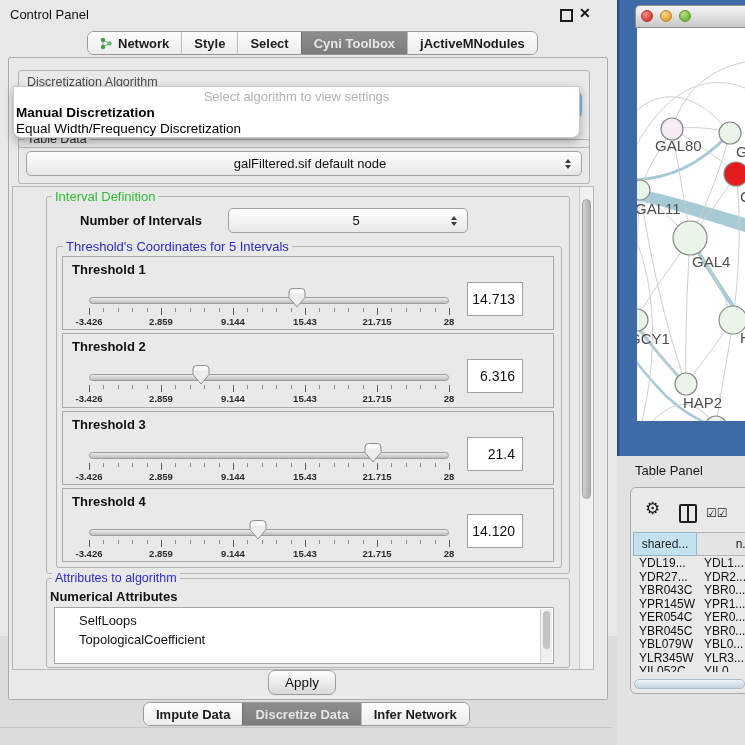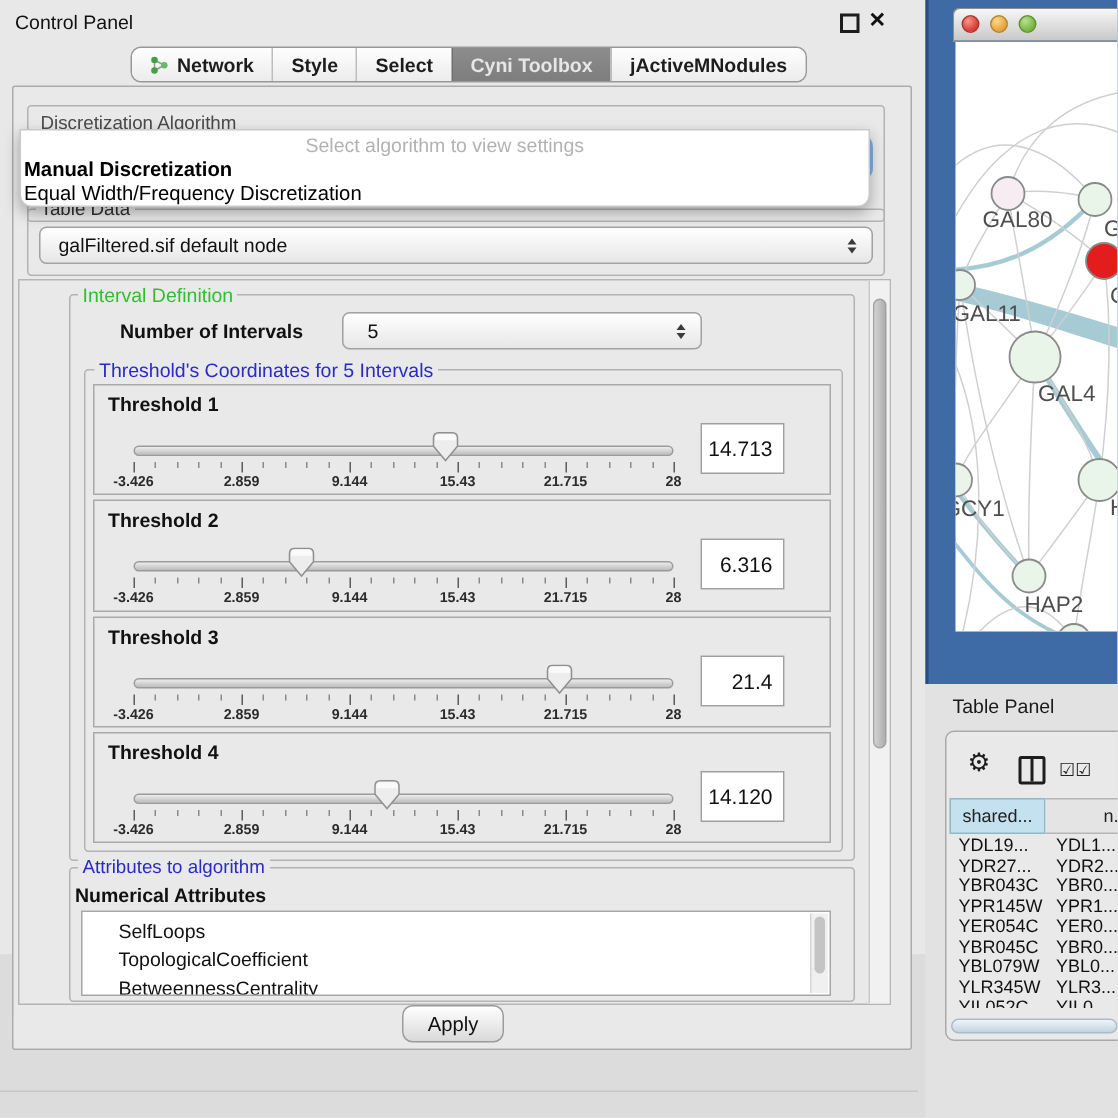--- a/index.html
+++ b/index.html
@@ -36,21 +36,21 @@
 
   #popup{position:absolute;left:13px;top:86px;width:565px;height:50px;background:#fff;
          border:1px solid #c9c9c9;border-radius:0 0 8px 8px;box-shadow:0 4px 10px rgba(0,0,0,.30);z-index:30;}
   .popup-ph{height:16px;text-align:center;color:#b2b2b2;font-size:13px;padding-top:2px;}
   .popup-opt{font-size:13.5px;color:#000;padding:0 2px;height:16px;line-height:16px;white-space:nowrap;}
   .popup-opt.bold{font-weight:bold;}
 
   #td-group{left:18px;top:139px;width:572px;height:45px;}
   #td-label{left:24px;top:132px;}
   .combo{position:absolute;border:1px solid #a2a2a2;border-radius:5px;background:linear-gradient(#ffffff,#e7e7e7);
-         display:flex;align-items:center;font-size:13px;color:#111;box-sizing:border-box;}
+         display:flex;align-items:center;font-size:13px;color:#111;box-sizing:border-box;justify-content:center;}
   #td-combo{left:26px;top:151px;width:556px;height:25px;padding-left:12px;}
   .stepper{position:absolute;right:10px;top:50%;transform:translateY(-50%);display:flex;flex-direction:column;gap:2px;}
   .stepper .up{width:0;height:0;border-left:3.5px solid transparent;border-right:3.5px solid transparent;border-bottom:4.5px solid #3a3a3a;}
   .stepper .down{width:0;height:0;border-left:3.5px solid transparent;border-right:3.5px solid transparent;border-top:4.5px solid #3a3a3a;}
 
   #viewport{position:absolute;left:12px;top:186px;width:582px;height:484px;border:1px solid #b6b6b6;box-sizing:border-box;}
   #vscroll{position:absolute;left:579px;top:187px;width:14px;height:482px;background:#f1f1f1;border-left:1px solid #c9c9c9;box-sizing:border-box;}
   #vthumb{position:absolute;left:2px;top:12px;width:9px;height:300px;border-radius:5px;
           background:linear-gradient(90deg,#d2d2d2,#aeaeae);border:1px solid #a2a2a2;box-sizing:border-box;}
 
@@ -382,25 +382,35 @@
 
     <div class="groupbox" id="attr-group"></div>
     <div class="group-label" id="attr-title">Attributes to algorithm</div>
     <div id="numattr-label">Numerical Attributes</div>
     <div id="attr-list">
       <div id="attr-scroll">
           <div id="attr-thumb"></div>
         </div>
     <div class="attr-item">SelfLoops</div>
         <div class="attr-item">TopologicalCoefficient</div>
-        <div class="attr-item">BetweennessCentrality</div>
       </div>
 
     <div id="apply-btn">Apply</div>
 
+    <div class="tabbar" id="bottom-tabbar">
+        <div class="seg">
+          <span>Impute Data</span>
+        </div>
+        <div class="seg sel">
+          <span>Discretize Data</span>
+        </div>
+        <div class="seg">
+          <span>Infer Network</span>
+        </div>
+      </div>
   </div>
 
   <div id="right-bg"></div>
   <div id="net-frame"></div>
   <div id="net-titlebar"></div>
   <div class="tl" id="tl-red"></div>
   <div class="tl" id="tl-yellow"></div>
   <div class="tl" id="tl-green"></div>
 
   <div id="net-canvas">

